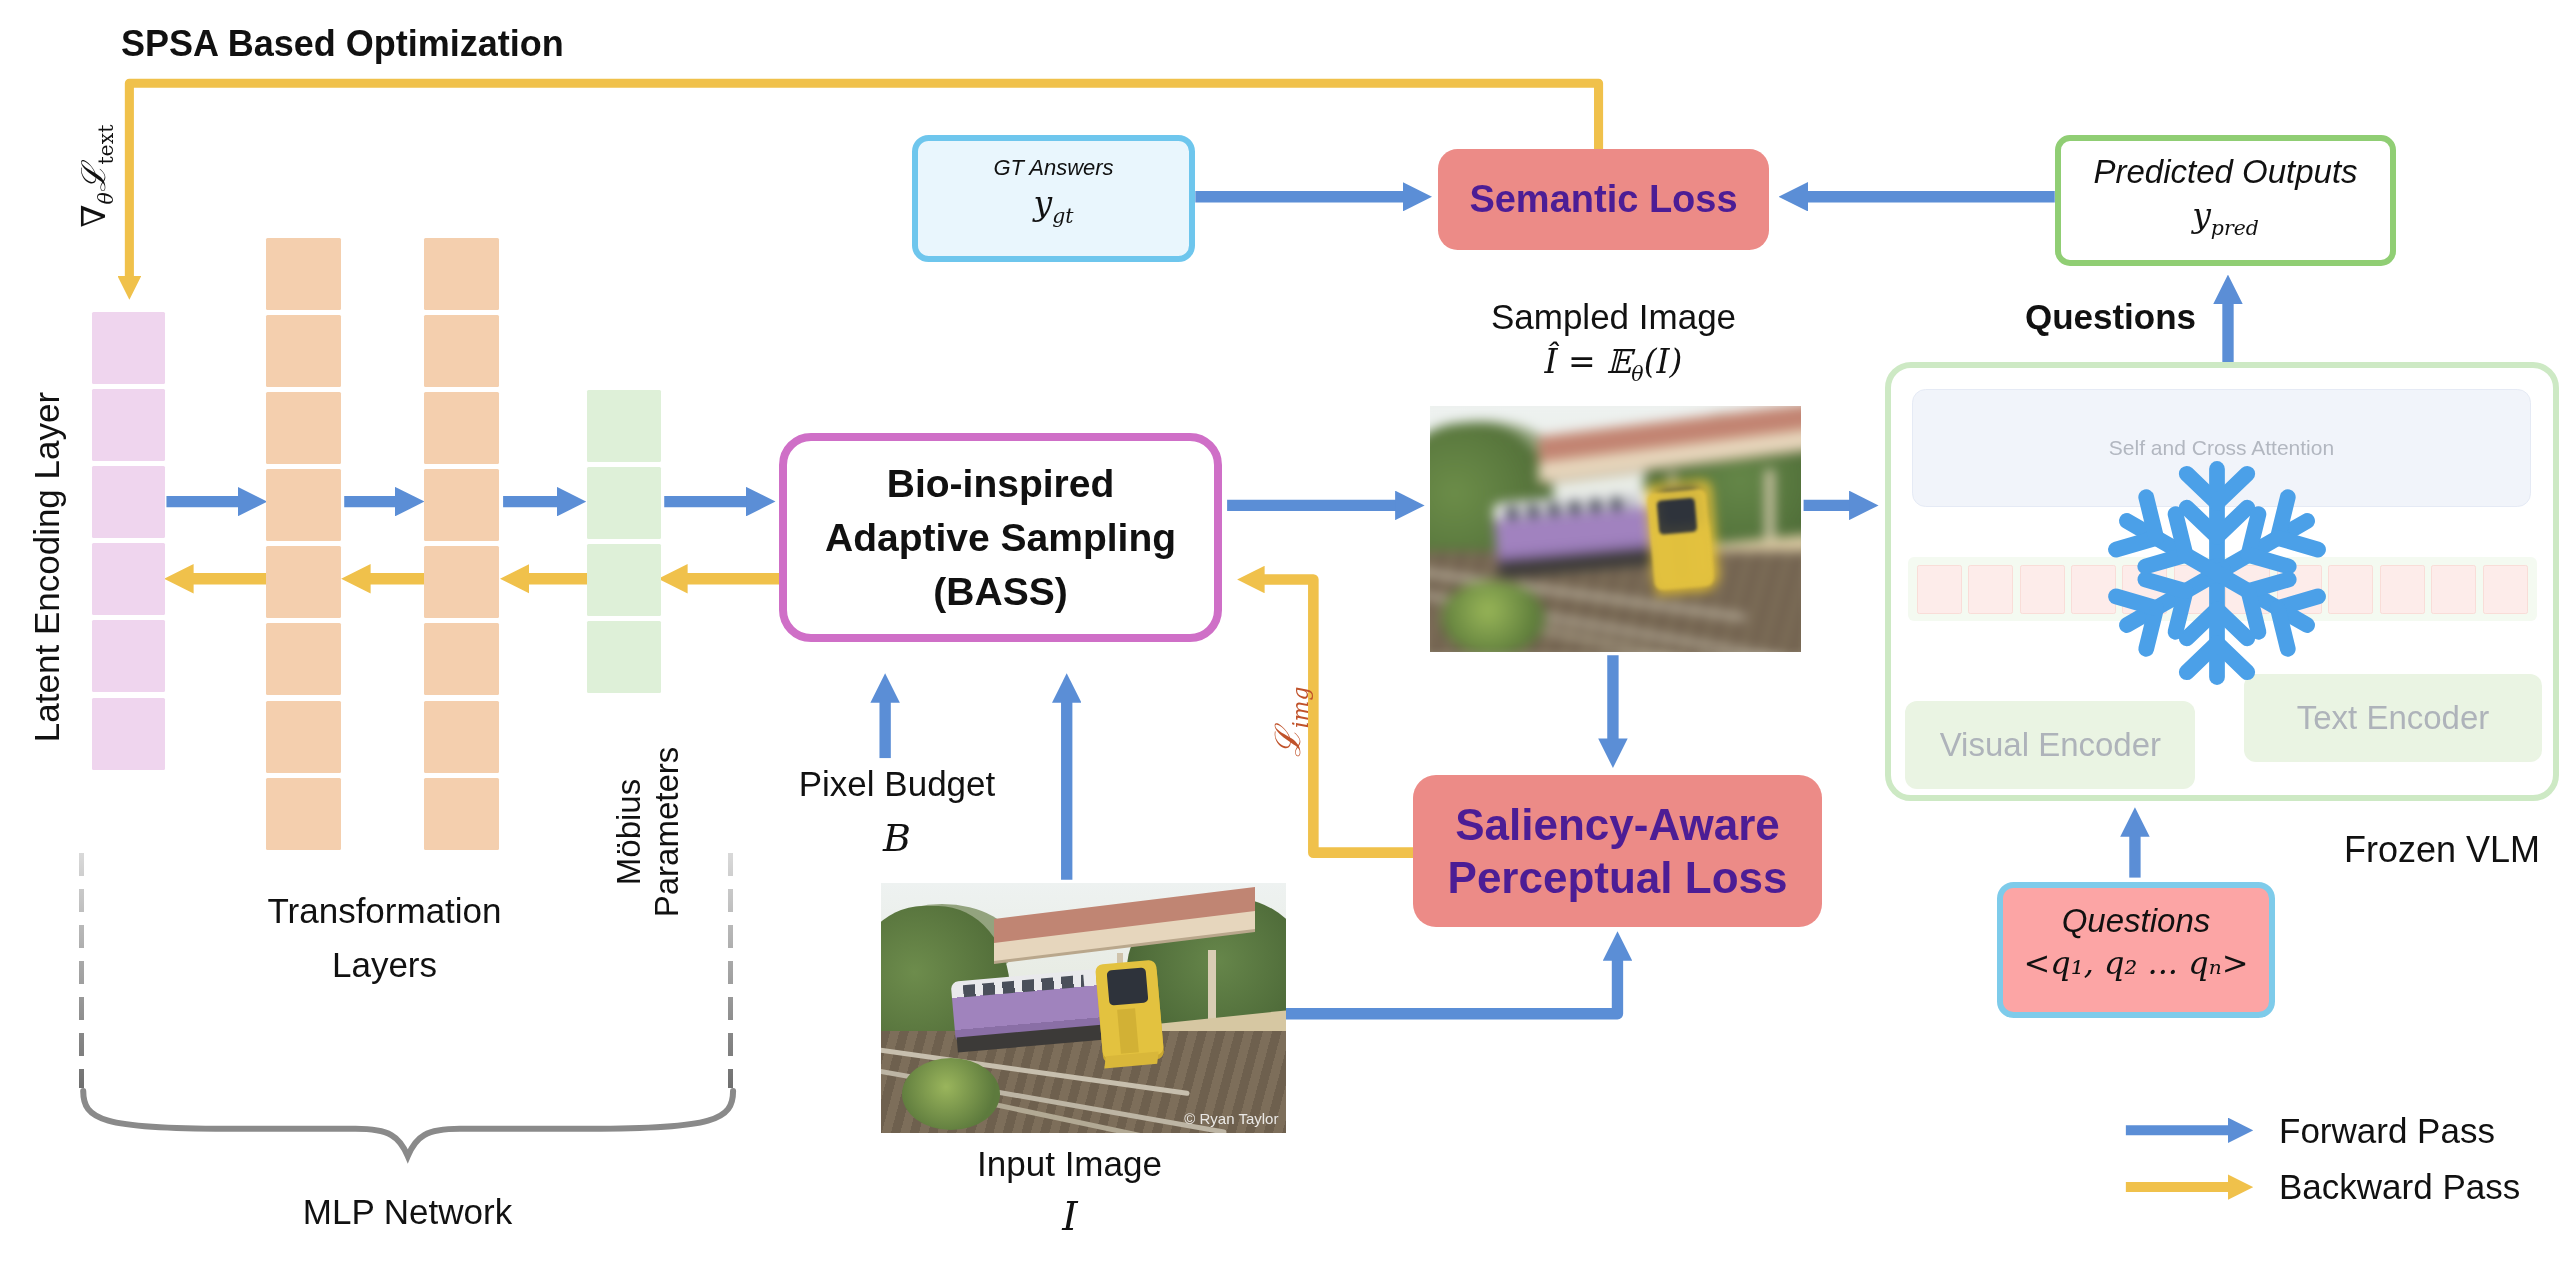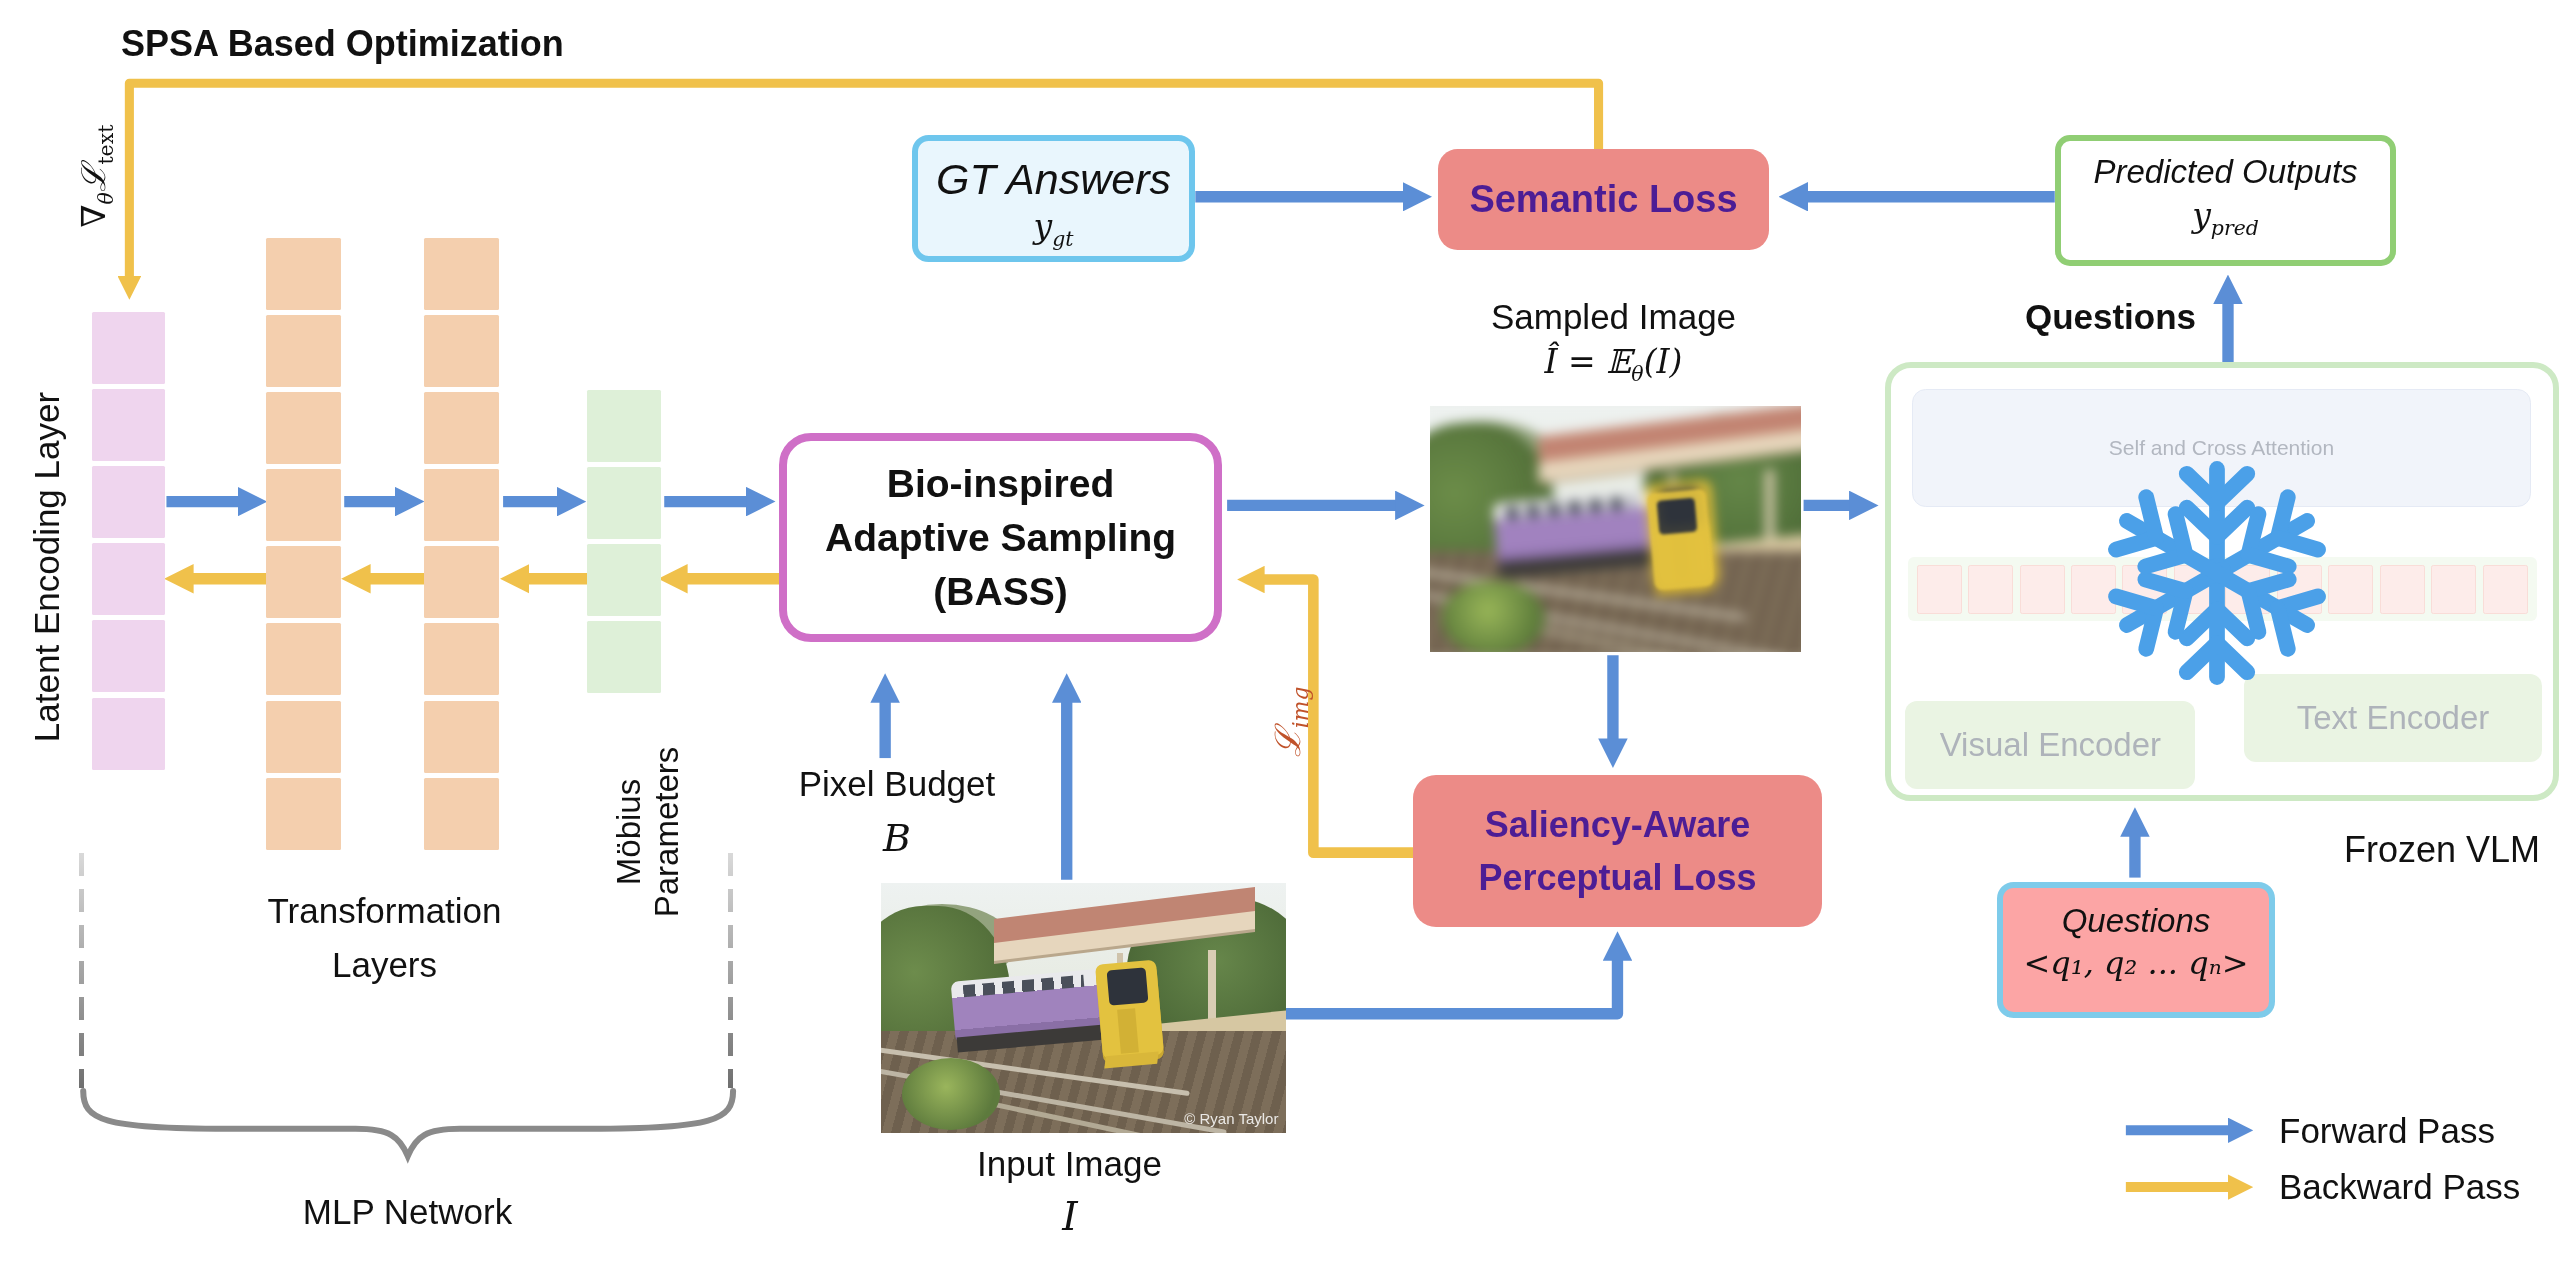--- a/index.html
+++ b/index.html
@@ -238,29 +238,29 @@
       <div class="sp" style="left:9px;top:7.6px;width:38px;height:34px;background:#2e333b;border-radius:4.5px;"></div>
     </div>
   </div>
 
   <div class="abs vlabel serifit" style="left:1217px;top:703px;width:129px;height:38px;font-size:35px;text-align:center;color:var(--l_img_color);">
     <span>ℒ</span><sub class="m">img</sub>
   </div>
 
   <div class="abs lossbox ctr" style="left:1438px;top:149px;width:331px;height:101px;font-size:38px;">Semantic Loss</div>
 
-  <div class="abs lossbox ctr" style="left:1413px;top:775px;width:409px;height:152px;font-size:36px;line-height:53px;border-radius:23px;">
+  <div class="abs lossbox ctr" style="left:1413px;top:775px;width:409px;height:152px;font-size:44px;line-height:53px;border-radius:23px;">
     <div>
       <div>Saliency-Aware</div>
       <div>Perceptual Loss</div>
     </div>
   </div>
 
   <div class="abs bluebox" style="left:912px;top:135px;width:271px;height:115px;">
-    <div style="font-size:43px;font-style:italic;text-align:center;margin-top:13.6px;">GT Answers</div>
+    <div style="font-size:22px;font-style:italic;text-align:center;margin-top:13.6px;">GT Answers</div>
     <div class="serifit" style="font-size:33px;text-align:center;margin-top:3px;">
       <span>y</span><sub class="m">gt</sub>
     </div>
   </div>
 
   <div class="abs greenbox" style="left:2055px;top:135px;width:329px;height:119px;">
     <div style="font-size:33px;font-style:italic;text-align:center;margin-top:12px;">Predicted Outputs</div>
     <div class="serifit" style="font-size:33px;text-align:center;margin-top:4.5px;">
       <span>y</span><sub class="m">pred</sub>
     </div>

